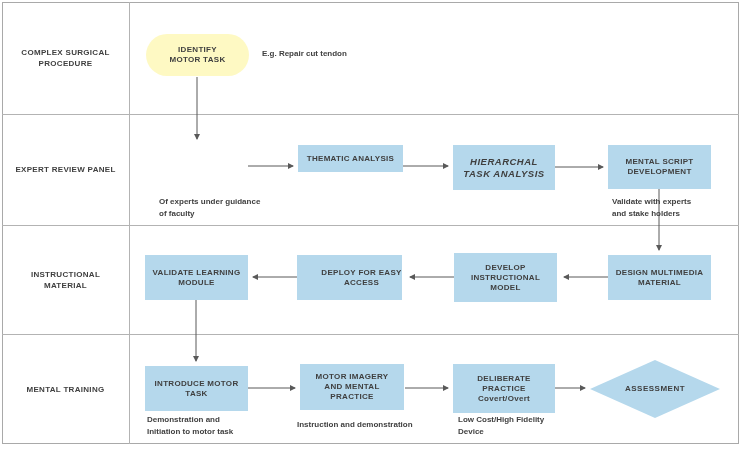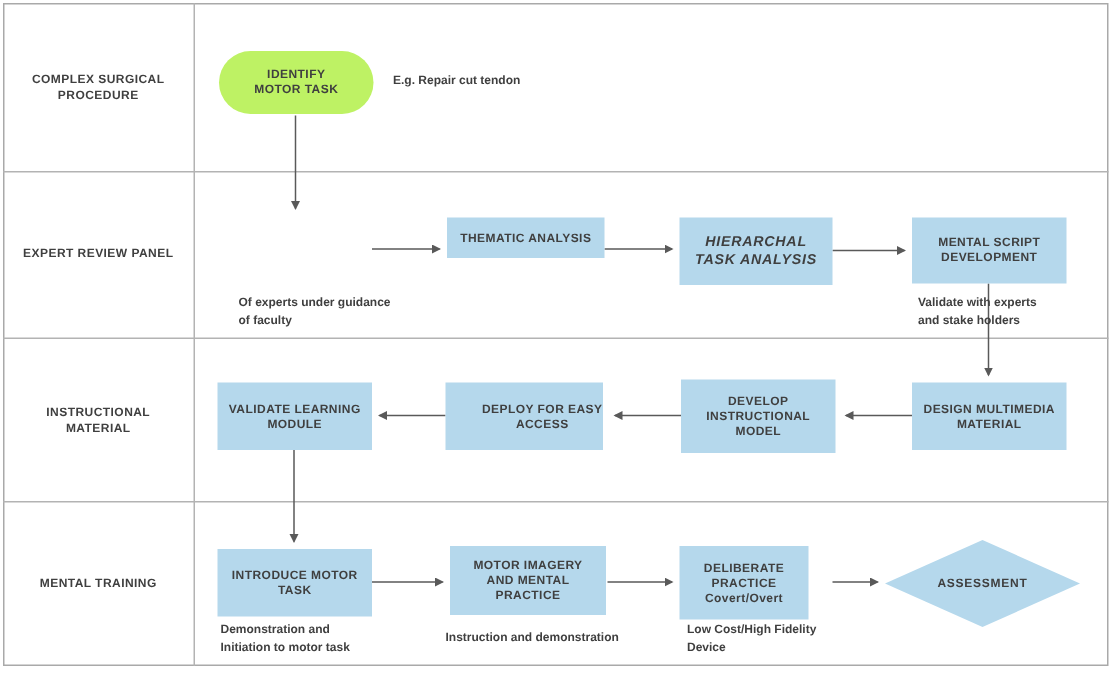--- a/index.html
+++ b/index.html
@@ -8,21 +8,21 @@
   .frame{position:absolute;left:2px;top:2px;width:737px;height:442px;
          border:1px solid #a9a9a9;box-sizing:border-box;}
   .hline{position:absolute;left:2px;width:737px;height:1px;background:#b3b3b3;}
   .vline{position:absolute;left:129px;top:2px;width:1px;height:442px;background:#b3b3b3;}
   .lane-label{position:absolute;left:2px;width:127px;text-align:center;
               font-size:8px;font-weight:bold;letter-spacing:.3px;line-height:11px;
               transform:translateY(-50%);white-space:pre-line;}
   .node{position:absolute;background:#b5d8ec;display:flex;align-items:center;justify-content:center;
         text-align:center;font-size:8px;font-weight:bold;letter-spacing:.3px;line-height:10px;
         white-space:pre-line;box-sizing:border-box;}
-  .stadium{background:#bef264;border-radius:21px;}
+  .stadium{background:#fef9c3;border-radius:21px;}
   .big{font-size:9.5px;line-height:12px;letter-spacing:.5px;font-style:italic;}
   .diamond{background:#b5d8ec;clip-path:polygon(50% 0,100% 50%,50% 100%,0 50%);
            letter-spacing:.5px;}
   .note{position:absolute;font-size:8px;font-weight:bold;line-height:12px;white-space:pre-line;}
   svg.arrows{position:absolute;left:0;top:0;pointer-events:none;}
 </style>
 </head>
 <body>
 
 <div class="stage">
@@ -84,21 +84,21 @@
 INSTRUCTIONAL
 MODEL</div>
   <div class="node" style="left:608px;top:255px;width:103px;height:45px;">DESIGN MULTIMEDIA
 MATERIAL</div>
 
   <div class="node" style="left:145px;top:366px;width:103px;height:45px;">INTRODUCE MOTOR
 TASK</div>
   <div class="node" style="left:300px;top:364px;width:104px;height:46px;">MOTOR IMAGERY
 AND MENTAL
 PRACTICE</div>
-  <div class="node" style="left:453px;top:364px;width:86px;height:49px;">DELIBERATE
+  <div class="node" style="left:453px;top:364px;width:102px;height:49px;">DELIBERATE
 PRACTICE
 Covert/Overt</div>
   <div class="node diamond" style="left:590px;top:360px;width:130px;height:58px;">ASSESSMENT</div>
   <div class="note" style="left:147px;top:414px;">Demonstration and
 Initiation to motor task</div>
   <div class="note" style="left:297px;top:419px;">Instruction and demonstration</div>
   <div class="note" style="left:458px;top:414px;">Low Cost/High Fidelity
 Device</div>
 
 </div>

